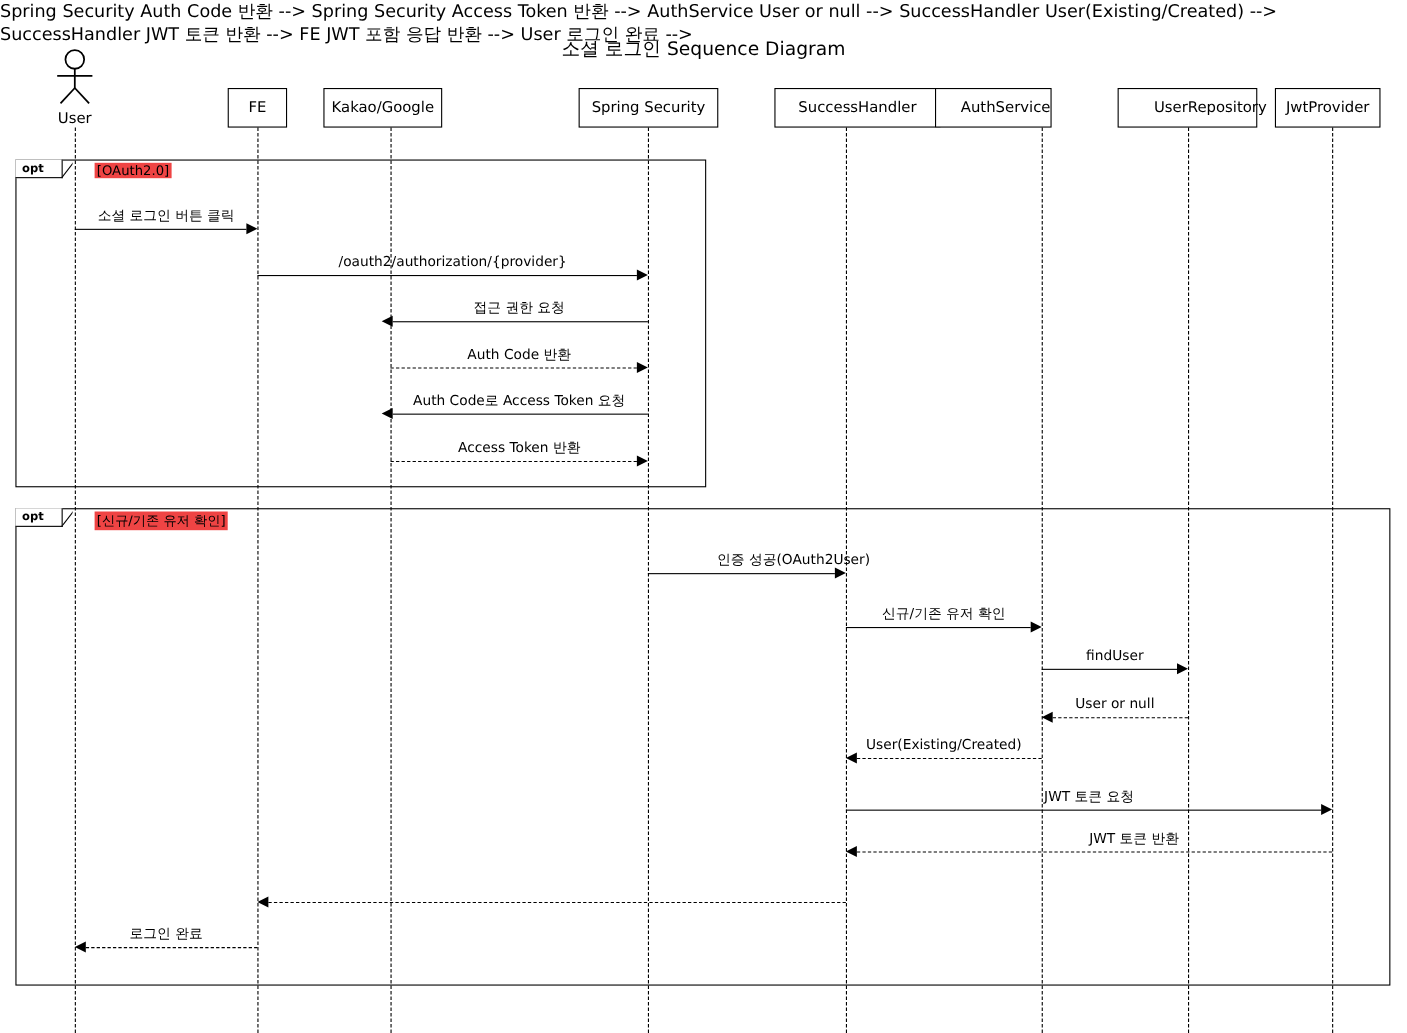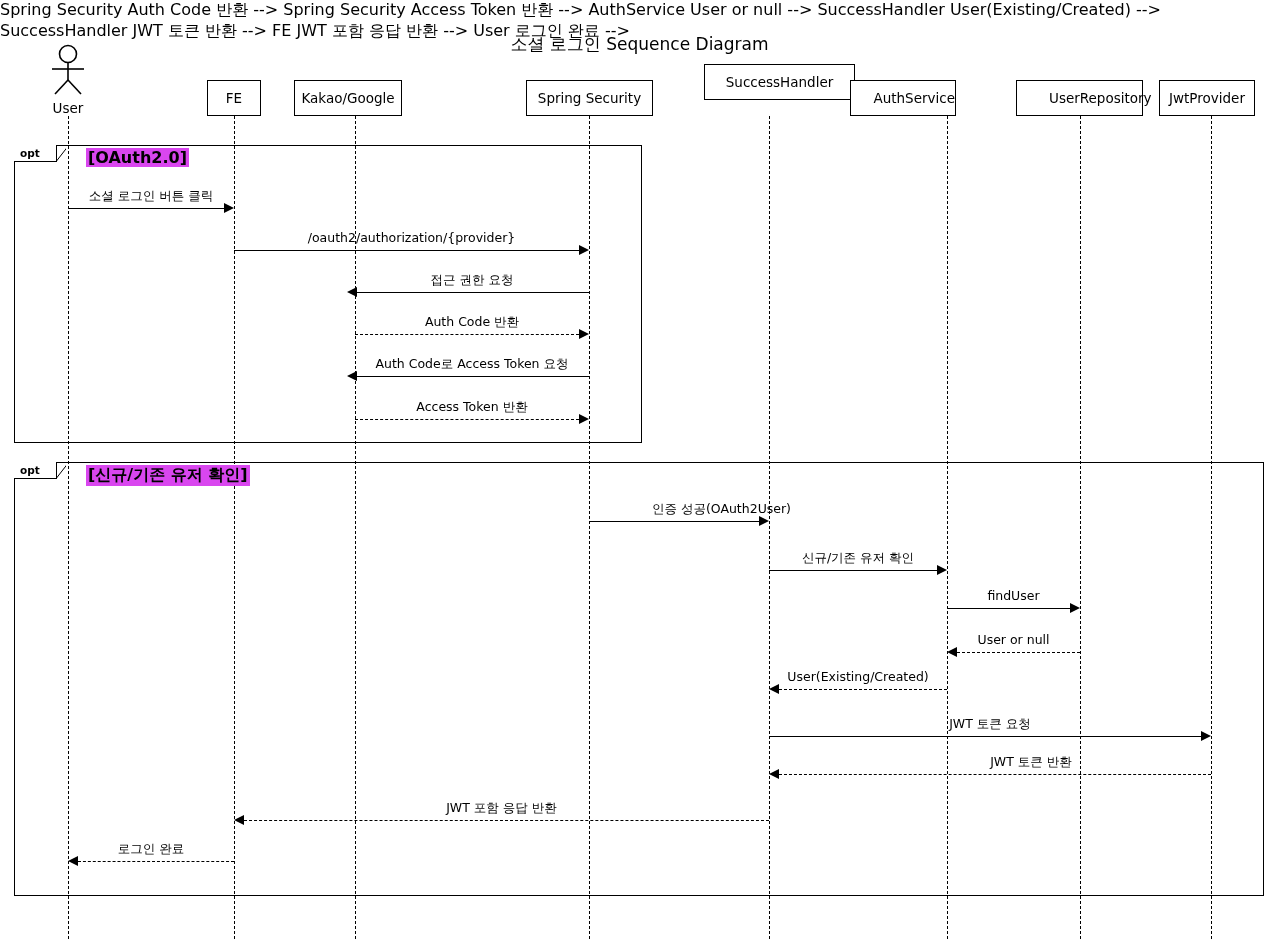--- a/index.html
+++ b/index.html
@@ -68,24 +68,24 @@
     line-height: 12px;
   }
   .frame-tag-corner {
     position: absolute;
     width: 11px;
     height: 16px;
     overflow: hidden;
   }
   .frame-label {
     position: absolute;
-    font-size: 16px;
-    font-weight: bold;
-    white-space: nowrap;
-    background: #d946ef;
+    font-size: 12px;
+    font-weight: normal;
+    white-space: nowrap;
+    background: #ef4444;
     padding: 0 2px;
   }
   .msg-line {
     position: absolute;
     height: 0;
     border-top: 1px solid #000;
   }
   .msg-line.dashed {
     border-top: 1px dashed #000;
   }
@@ -131,21 +131,21 @@
       <line x1="28" y1="36" x2="15" y2="50" stroke="#000" stroke-width="1.6"></line>
       <line x1="28" y1="36" x2="41" y2="50" stroke="#000" stroke-width="1.6"></line>
     </svg>
   </div>
   <div class="actor-label" style="left:38px; top:100px; width:60px;">User</div>
 
   
   <div class="lifeline-box" style="left:207px; top:80px; width:54px;">FE</div>
   <div class="lifeline-box" style="left:294px; top:80px; width:108px;">Kakao/Google</div>
   <div class="lifeline-box" style="left:526px; top:80px; width:127px;">Spring Security</div>
-  <div class="lifeline-box" style="left:704px; top:64px; width:151px;">SuccessHandler</div>
+  <div class="lifeline-box" style="left:704px; top:80px; width:151px;">SuccessHandler</div>
   <div class="lifeline-box" style="left:850px; top:80px; width:106px;text-align:right;">AuthService</div>
   <div class="lifeline-box" style="left:1016px; top:80px; width:127px;padding-left:32px;">UserRepository</div>
   <div class="lifeline-box" style="left:1159px; top:80px; width:96px;">JwtProvider</div>
 
   
   <div class="lifeline-line" style="left:68px; top:116px; height:823px;"></div>
   <div class="lifeline-line" style="left:234px; top:116px; height:823px;"></div>
   <div class="lifeline-line" style="left:355px; top:116px; height:823px;"></div>
   <div class="lifeline-line" style="left:589px; top:116px; height:823px;"></div>
   <div class="lifeline-line" style="left:769px; top:116px; height:823px;"></div>
@@ -236,20 +236,19 @@
   <div class="msg-label" style="left:769px; top:716px; width:442px;">JWT 토큰 요청</div>
 
    SuccessHandler  JWT 토큰 반환 --&gt;
   <div class="msg-line dashed" style="left:779px; top:774px; width:432px;"></div>
   <div class="arrow-head arrow-left" style="left:769px; top:769px;"></div>
   <div class="msg-label" style="left:810px; top:754px; width:442px;">JWT 토큰 반환</div>
 
    FE  JWT 포함 응답 반환 --&gt;
   <div class="msg-line dashed" style="left:244px; top:820px; width:525px;"></div>
   <div class="arrow-head arrow-left" style="left:234px; top:815px;"></div>
-  <div class="msg-label" style="left:234px; top:800px; width:535px;">JWT 포함 응답 반환</div>
 
    User  로그인 완료 --&gt;
   <div class="msg-line dashed" style="left:78px; top:861px; width:156px;"></div>
   <div class="arrow-head arrow-left" style="left:68px; top:856px;"></div>
   <div class="msg-label" style="left:68px; top:841px; width:166px;">로그인 완료</div>
 
 </div>
 
 </body></html>

